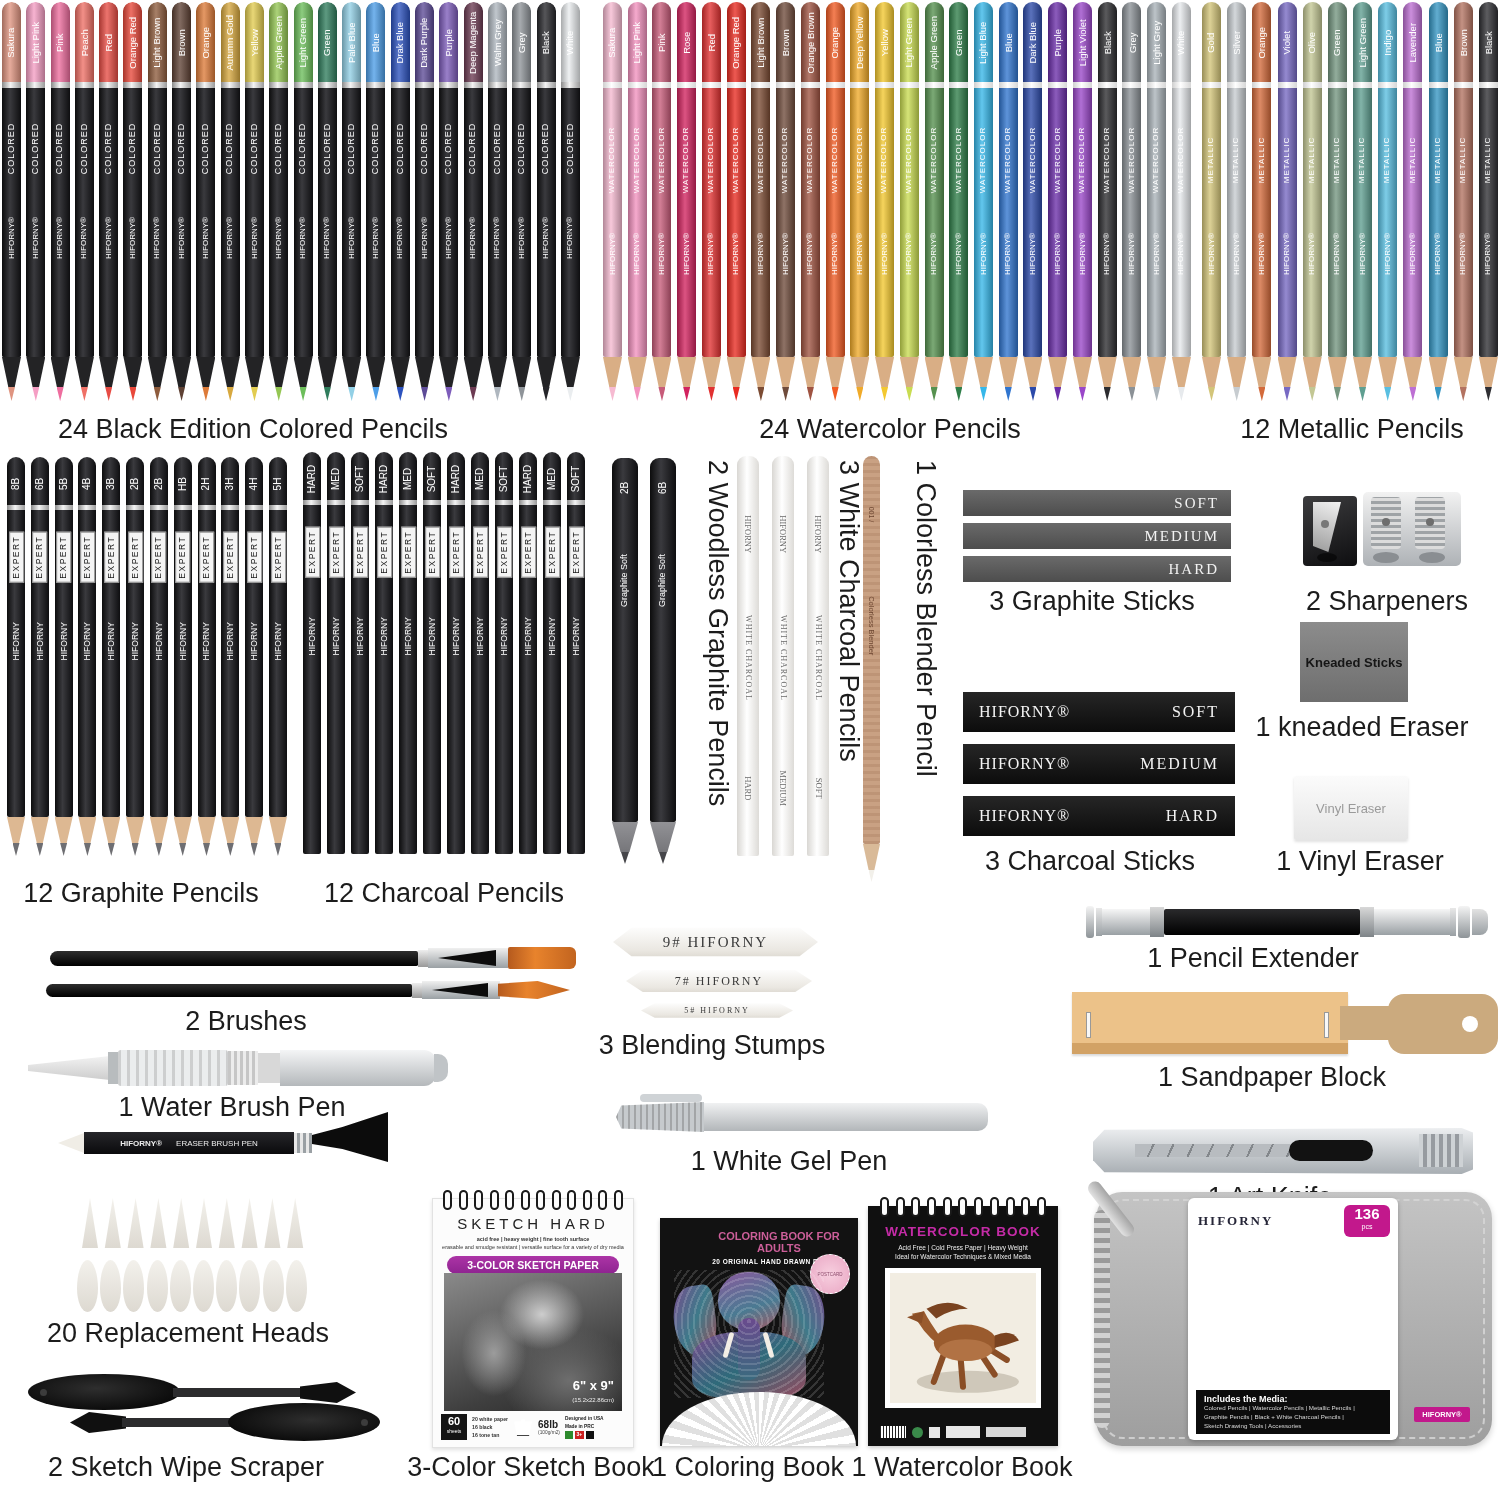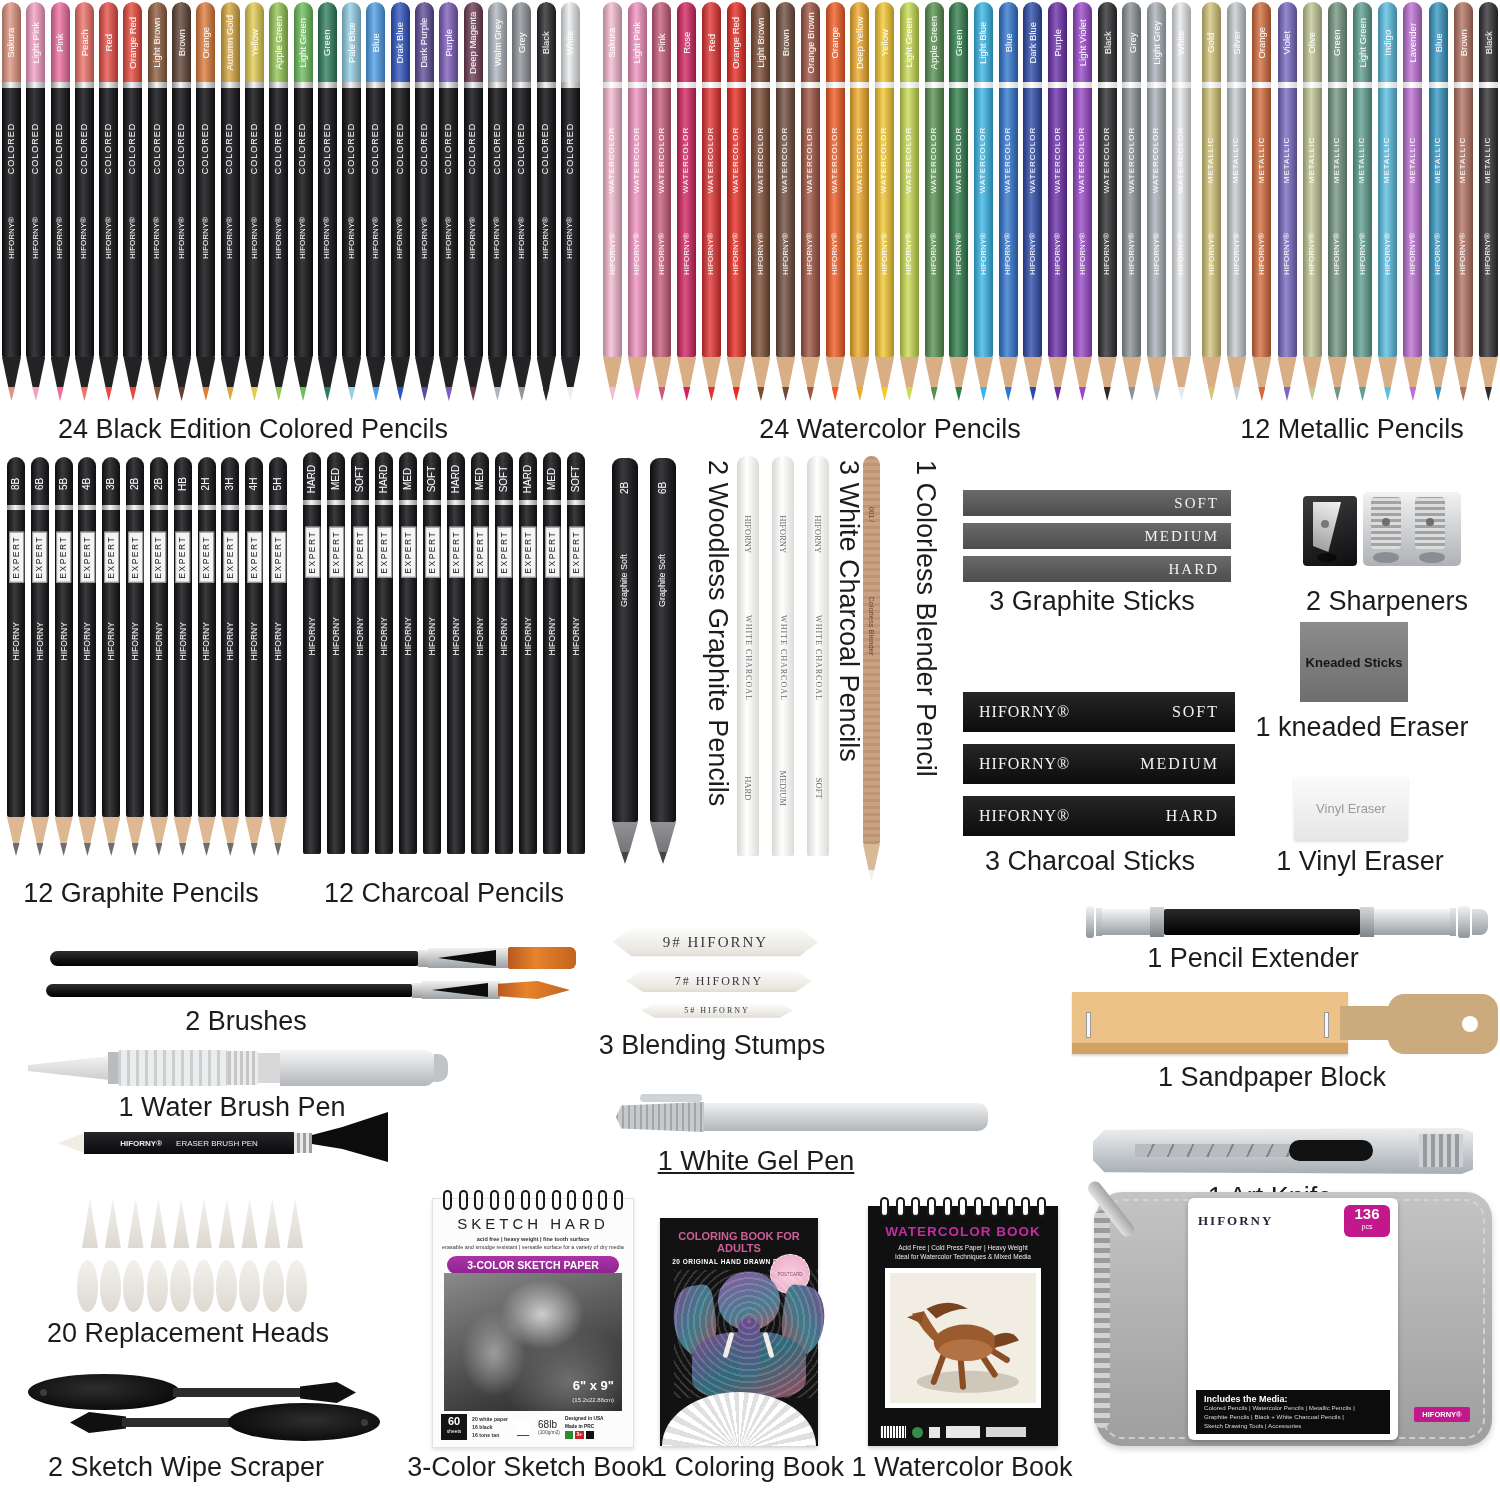--- a/index.html
+++ b/index.html
@@ -1520,21 +1520,21 @@
   <div class="caption" style="left:1092px;top:586px;">3 Graphite Sticks</div>
   <div class="caption" style="left:1387px;top:586px;">2 Sharpeners</div>
   <div class="caption" style="left:1362px;top:712px;">1 kneaded Eraser</div>
   <div class="caption" style="left:1090px;top:846px;">3 Charcoal Sticks</div>
   <div class="caption" style="left:1360px;top:846px;">1 Vinyl Eraser</div>
   <div class="caption" style="left:246px;top:1006px;">2 Brushes</div>
   <div class="caption" style="left:712px;top:1030px;">3 Blending Stumps</div>
   <div class="caption" style="left:1253px;top:943px;">1 Pencil Extender</div>
   <div class="caption" style="left:1272px;top:1062px;">1 Sandpaper Block</div>
   <div class="caption" style="left:232px;top:1092px;">1 Water Brush Pen</div>
-  <div class="caption" style="left:756px;top:1146px;text-decoration:underline;">1 White Gel Pen</div>
+  <div class="caption" style="left:789px;top:1146px;">1 White Gel Pen</div>
   <div class="caption" style="left:1270px;top:1182px;">1 Art Knife</div>
   <div class="caption" style="left:188px;top:1318px;">20 Replacement Heads</div>
   <div class="caption" style="left:186px;top:1452px;">2 Sketch Wipe Scraper</div>
   <div class="caption" style="left:531px;top:1452px;">3-Color Sketch Book</div>
   <div class="caption" style="left:748px;top:1452px;">1 Coloring Book</div>
   <div class="caption" style="left:962px;top:1452px;">1 Watercolor Book</div>
 
   <div class="vcaption" style="left:733px;top:460px;">2 Woodless Graphite Pencils</div>
   <div class="vcaption" style="left:864px;top:460px;">3 White Charcoal Pencils</div>
   <div class="vcaption" style="left:941px;top:460px;">1 Colorless Blender Pencil</div>
@@ -1723,36 +1723,36 @@
         <div style="font-size:11px;font-weight:bold;line-height:14px;">60</div>
         <div style="font-size:5px;">sheets</div>
       </div>
       <div style="font-size:5.2px;color:#333;line-height:1.6;font-weight:bold;">
         <div>20 white paper</div>
         <div>16 black</div>
         <div>16 tone tan</div>
       </div>
       <div style="width:18px;height:16px;background:#fff;border:1px solid #444;clip-path:polygon(20% 100%,80% 100%,95% 20%,60% 20%,60% 8%,40% 8%,40% 20%,5% 20%);"></div>
       <div style="text-align:left;">
-        <div style="font-size:10px;font-weight:normal;color:#222;">68lb</div>
+        <div style="font-size:10px;font-weight:bold;color:#222;">68lb</div>
         <div style="font-size:4.8px;color:#444;">(100g/m2)</div>
       </div>
       <div style="font-size:4.8px;font-weight:bold;color:#222;line-height:1.5;">
         <div>Designed in USA</div>
         <div>Made in PRC</div>
         <div style="display:flex;gap:2px;margin-top:1px;">
           <span style="width:8px;height:8px;background:#2e8b2e;display:inline-block;"></span>
           <span style="width:9px;height:8px;background:#c22;color:#fff;font-size:5px;text-align:center;display:inline-block;">3+</span>
           <span style="width:8px;height:8px;background:#111;display:inline-block;"></span>
         </div>
       </div>
     </div>
   </div>
 
-  <div class="abs" style="left:660px;top:1218px;width:158px;height:228px;background:#121212;box-shadow:0 2px 4px rgba(0,0,0,.2);">
+  <div class="abs" style="left:660px;top:1218px;width:158px;height:228px;background:#121212;box-shadow:0 2px 4px rgba(0,0,0,.2);padding-left:40px;">
     <div style="text-align:center;margin-top:12px;color:#CD5F9A;font-weight:bold;font-size:11px;">COLORING BOOK FOR ADULTS</div>
     <div style="text-align:center;margin-top:4px;color:#fff;font-weight:bold;font-size:6.5px;letter-spacing:.5px;">20 ORIGINAL HAND DRAWN DESIGNS</div>
     <div class="abs" style="right:8px;top:36px;width:38px;height:38px;border-radius:50%;background:radial-gradient(#F7CFDF,#E9A6C3);color:#8a4a6a;font-size:4.5px;display:flex;align-items:center;justify-content:center;border:1px dashed #fff;">POSTCARD</div>
     <div class="abs" style="left:14px;top:52px;width:150px;height:128px;">
       <div class="abs" style="left:0;top:16px;width:42px;height:70px;background:linear-gradient(120deg,#7A4A8E,#3E7A8A,#A04A54);border-radius:50% 20% 50% 50%;transform:rotate(-8deg);"></div>
       <div class="abs" style="right:0;top:16px;width:42px;height:70px;background:linear-gradient(240deg,#7A4A8E,#3E7A8A,#A04A54);border-radius:20% 50% 50% 50%;transform:rotate(8deg);"></div>
       <div class="abs" style="left:44px;top:2px;width:62px;height:58px;background:linear-gradient(160deg,#8A5A9E,#4A7A92 60%,#A05A64);border-radius:48%;"></div>
       <div class="abs" style="left:18px;top:62px;width:114px;height:66px;background:linear-gradient(150deg,#7A4A8E,#2E6A7A 50%,#984A5E);border-radius:40% 40% 28% 28%;"></div>
       <div class="abs" style="left:64px;top:48px;width:22px;height:62px;background:linear-gradient(#6A4A8E,#3A6A7E);border-radius:11px;"></div>
       <div class="abs" style="left:52px;top:62px;width:5px;height:26px;background:#F2EDE4;border-radius:3px;transform:rotate(16deg);"></div>

